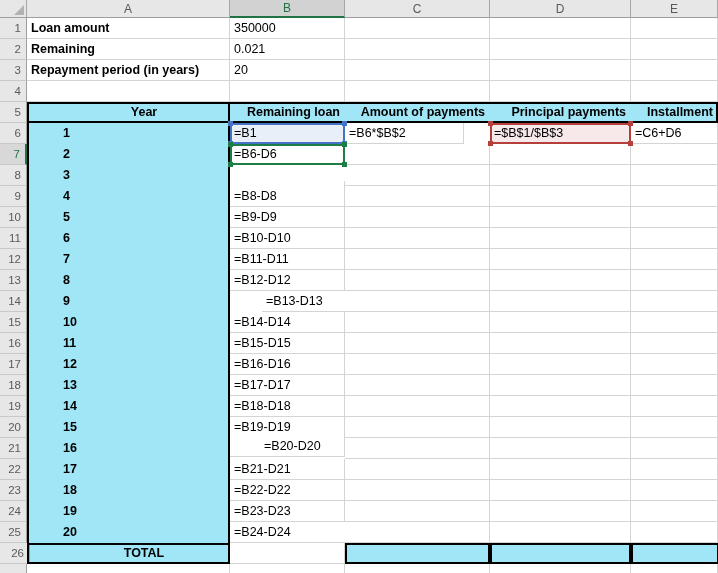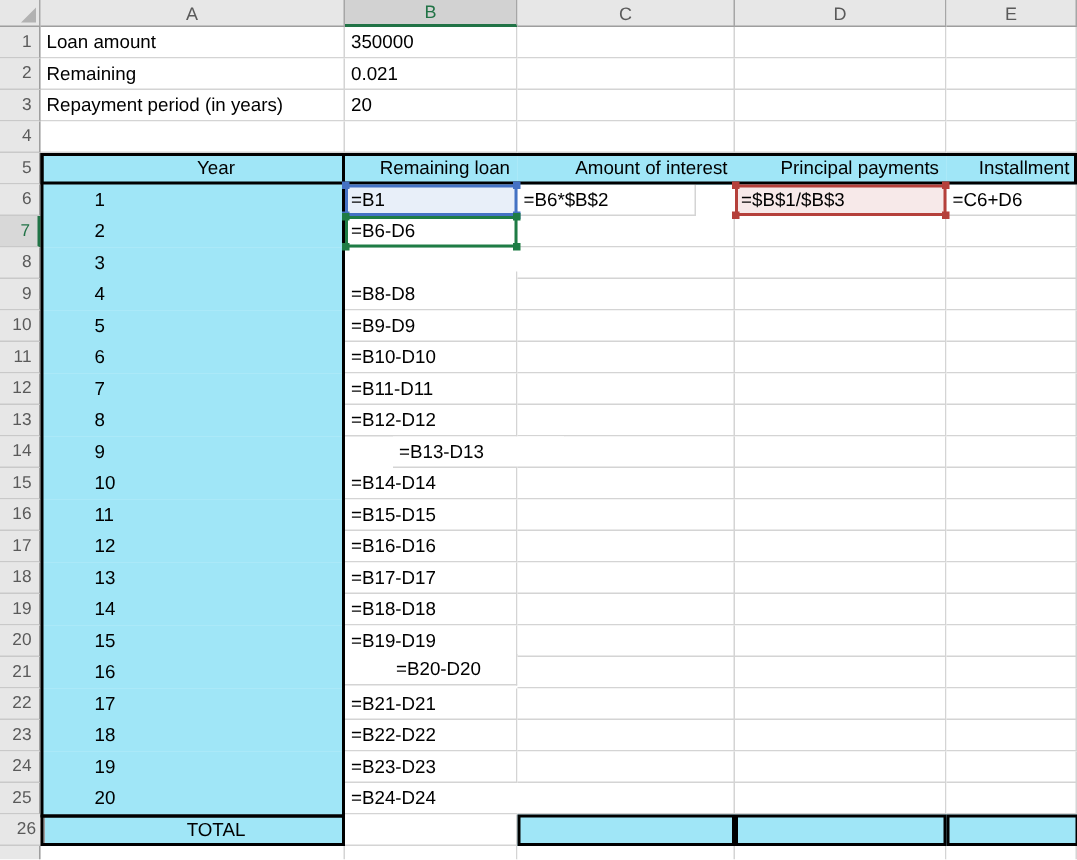--- a/index.html
+++ b/index.html
@@ -23,21 +23,21 @@
     border-right:1px solid #9E9E9E;border-bottom:1px solid #C9C9C9;
     display:flex;align-items:center;justify-content:flex-end;
     padding-right:5px;font-size:11.5px;z-index:1;}
   .row-header.sel{background:#D8D8D8;color:#217346;border-right:2px solid #217346;}
 
   
   .cell{position:absolute;box-sizing:border-box;background:#fff;color:#000;
     border-right:1px solid #D4D4D4;border-bottom:1px solid #D4D4D4;
     display:flex;align-items:center;padding:0 4px;font-size:12.5px;
     white-space:nowrap;overflow:hidden;z-index:0;}
-  .cell.bold{font-weight:400;}
+  .cell.bold{font-weight:700;}
   .cell.center{justify-content:center;}
   .cell.right{justify-content:flex-end;}
   .cell.cyan{background:var(--cyan);border-right-color:var(--cyan);border-bottom-color:var(--cyan);padding-left:36px;}
   .cell.refblue-fill{background:var(--refblue-fill);}
   .cell.refred-fill{background:var(--refred-fill);}
 
   
   .box{position:absolute;box-sizing:border-box;border:2px solid #000;
     background:transparent;pointer-events:none;z-index:2;}
   .band5{left:27px;top:102px;width:691px;height:21px;}
@@ -96,21 +96,21 @@
       <div class="cell" style="left: 631px; top: 60px; width: 87px; height: 21px;"></div>
       <div class="row-header" style="left: 0px; top: 81px; width: 27px; height: 21px;">4</div>
       <div class="cell" style="left: 27px; top: 81px; width: 203px; height: 21px;"></div>
       <div class="cell" style="left: 230px; top: 81px; width: 115px; height: 21px;"></div>
       <div class="cell" style="left: 345px; top: 81px; width: 145px; height: 21px;"></div>
       <div class="cell" style="left: 490px; top: 81px; width: 141px; height: 21px;"></div>
       <div class="cell" style="left: 631px; top: 81px; width: 87px; height: 21px;"></div>
       <div class="row-header" style="left: 0px; top: 102px; width: 27px; height: 21px;">5</div>
       <div class="cell cyan bold center" style="left: 27px; top: 102px; width: 203px; height: 21px;">Year</div>
       <div class="cell cyan bold right" style="left: 230px; top: 102px; width: 115px; height: 21px;">Remaining loan</div>
-      <div class="cell cyan bold right" style="left: 345px; top: 102px; width: 145px; height: 21px;">Amount of interest</div>
+      <div class="cell cyan bold right" style="left: 345px; top: 102px; width: 145px; height: 21px;">Amount of payments</div>
       <div class="cell cyan bold right" style="left: 490px; top: 102px; width: 141px; height: 21px;">Principal payments</div>
       <div class="cell cyan bold right" style="left: 631px; top: 102px; width: 87px; height: 21px;">Installment</div>
       <div class="row-header" style="left: 0px; top: 123px; width: 27px; height: 21px;">6</div>
       <div class="cell cyan bold" style="left: 27px; top: 123px; width: 203px; height: 21px;">1</div>
       <div class="cell refblue-fill" style="left: 230px; top: 123px; width: 115px; height: 21px;">=B1</div>
       <div class="cell" style="left: 345px; top: 123px; width: 119px; height: 21px;">=B6*$B$2</div>
       <div class="cell refred-fill" style="left: 490px; top: 123px; width: 141px; height: 21px;">=$B$1/$B$3</div>
       <div class="cell" style="left: 631px; top: 123px; width: 87px; height: 21px;">=C6+D6</div>
       <div class="row-header sel" style="left: 0px; top: 144px; width: 27px; height: 21px;">7</div>
       <div class="cell cyan bold" style="left: 27px; top: 144px; width: 203px; height: 21px;">2</div>

